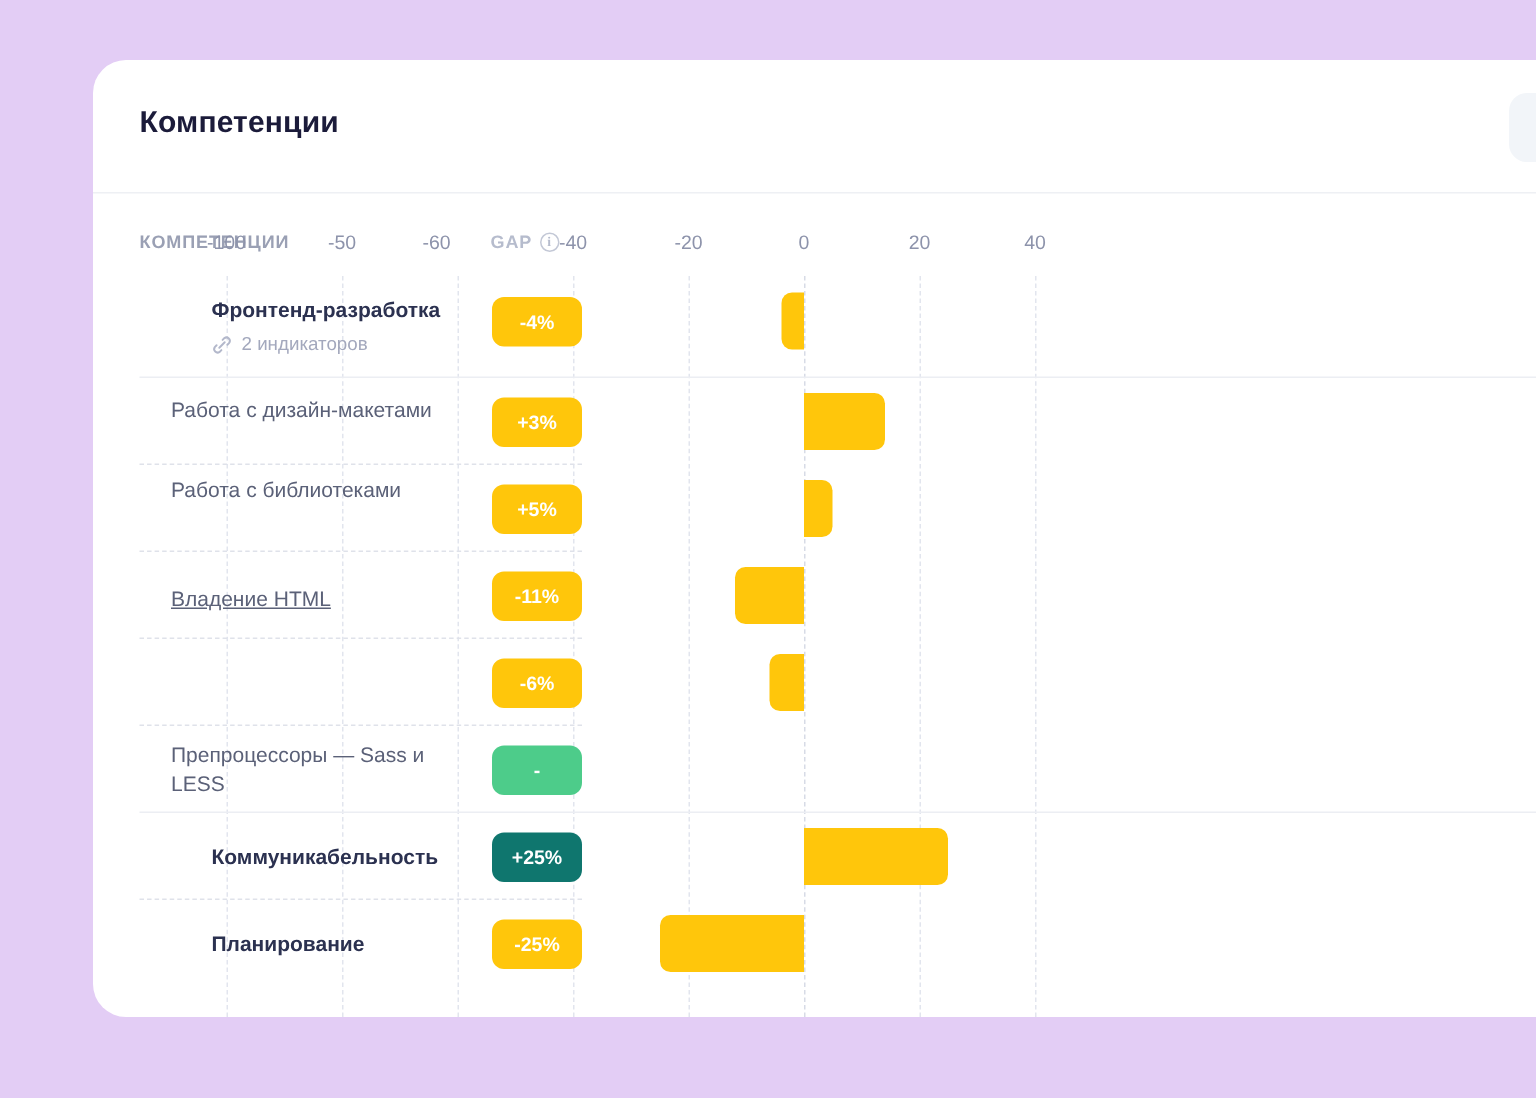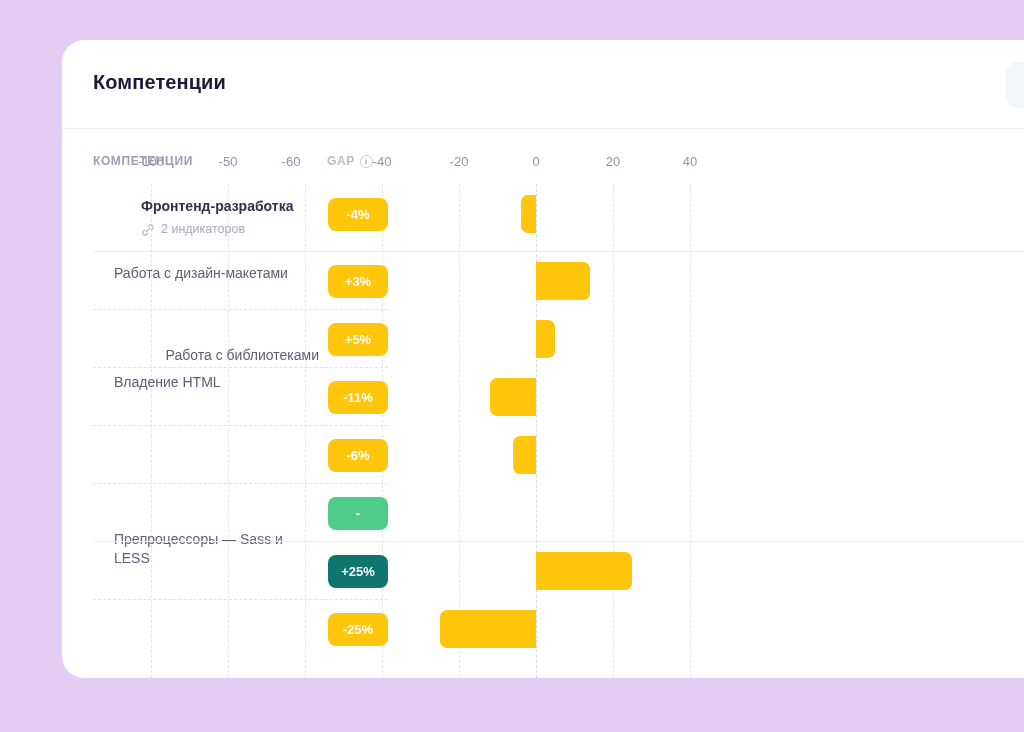--- a/index.html
+++ b/index.html
@@ -264,52 +264,58 @@
         </div>
         <div class="row" style="top: 68px; height: 58px;">
           <div class="row-label child" style="top: 12px;">
             <div>Работа с дизайн-макетами</div>
           </div>
           <div class="badge" style="background: rgb(255, 198, 11); top: 12.5px;">+3%</div>
           <div class="bar pos" style="background: rgb(255, 198, 11); left: 474px; width: 53.9px; top: 10px;"></div>
           <div class="row-sep dashed" style="right: 674px;"></div>
         </div>
         <div class="row" style="top: 126px; height: 58px;">
-          <div class="row-label child" style="top: 36px; text-align: right;">
+          <div class="row-label child" style="top: 7px;">
             <div>Работа с библиотеками</div>
           </div>
           <div class="badge" style="background: rgb(255, 198, 11); top: 12.5px;">+5%</div>
           <div class="bar pos" style="background: rgb(255, 198, 11); left: 474px; width: 19.25px; top: 10px;"></div>
           <div class="row-sep dashed" style="right: 674px;"></div>
         </div>
         <div class="row" style="top: 184px; height: 58px;">
-          <div class="row-label child" style="top: 5px;">
+          <div class="row-label child" style="top: 22px; text-decoration: underline;">
             <div>Владение HTML</div>
           </div>
           <div class="badge" style="background: rgb(255, 198, 11); top: 12.5px;">-11%</div>
           <div class="bar neg" style="background: rgb(255, 198, 11); left: 427.8px; width: 46.2px; top: 10px;"></div>
           <div class="row-sep dashed" style="right: 674px;"></div>
         </div>
         <div class="row" style="top: 242px; height: 58px;">
           <div class="badge" style="background: rgb(255, 198, 11); top: 12.5px;">-6%</div>
           <div class="bar neg" style="background: rgb(255, 198, 11); left: 450.9px; width: 23.1px; top: 10px;"></div>
           <div class="row-sep dashed" style="right: 674px;"></div>
         </div>
         <div class="row" style="top: 300px; height: 58px;">
-          <div class="row-label child" style="top: 10px; margin-top: 36px;">
+          <div class="row-label child" style="top: 10px;">
             <div>Препроцессоры — Sass и LESS</div>
           </div>
           <div class="badge" style="background: rgb(77, 204, 138); top: 12.5px;">-</div>
           <div class="row-sep"></div>
         </div>
         <div class="row" style="top: 358px; height: 58px;">
+          <div class="row-label parent" style="top: 19.5px;">
+            <div>Коммуникабельность</div>
+          </div>
           <div class="badge" style="background: #0f766e; top: 12.5px;">+25%</div>
           <div class="bar pos" style="background: rgb(255, 198, 11); left: 474px; width: 96.25px; top: 10px;"></div>
           <div class="row-sep dashed" style="right: 674px;"></div>
         </div>
         <div class="row" style="top: 416px; height: 58px;">
+          <div class="row-label parent" style="top: 19.5px;">
+            <div>Планирование</div>
+          </div>
           <div class="badge" style="background: rgb(255, 198, 11); top: 12.5px;">-25%</div>
           <div class="bar neg" style="background: rgb(255, 198, 11); left: 377.75px; width: 96.25px; top: 10px;"></div>
         </div>
       </div>
 
   </div>
 </div>
 
 </body></html>

